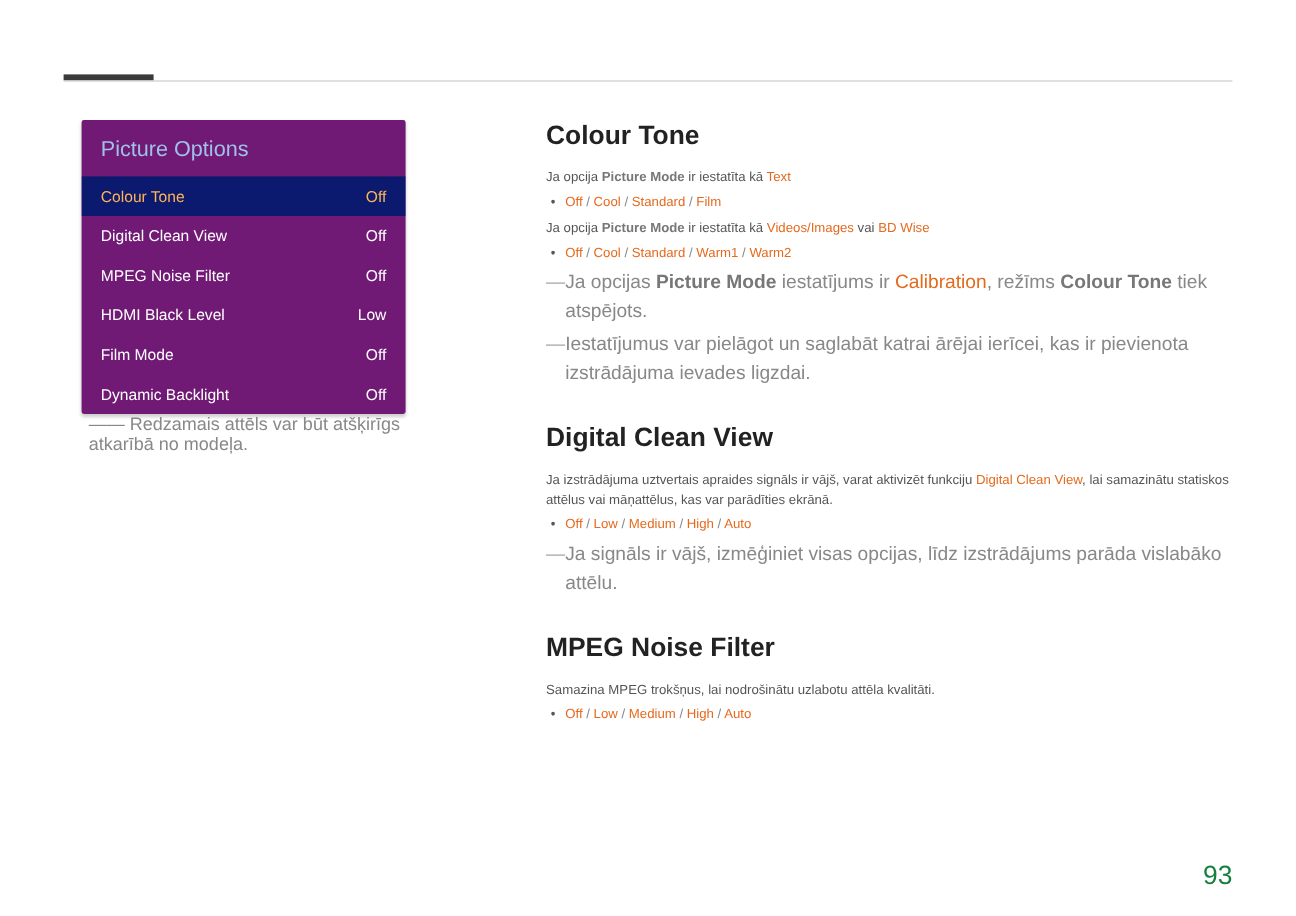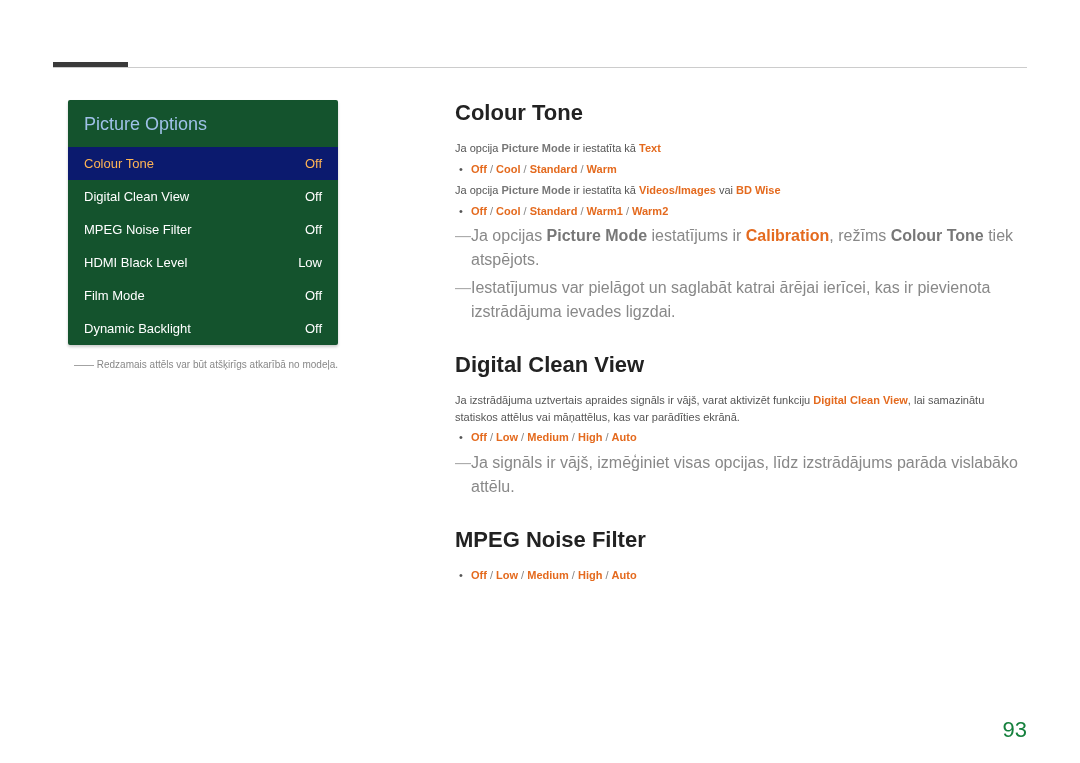--- a/index.html
+++ b/index.html
@@ -27,21 +27,21 @@
     height: 1px;
     background: #ccc;
   }
   .left-col {
     position: absolute;
     top: 100px;
     left: 68px;
     width: 270px;
   }
   .menu-box {
-    background: #14532d;
+    background: #701a75;
     border-radius: 2px;
     overflow: hidden;
     box-shadow: 0 2px 3px rgba(0,0,0,.2);
   }
   .menu-title {
     color: #9fc1e8;
     font-size: 18px;
     font-weight: 400;
     padding: 14px 16px 12px;
   }
@@ -52,22 +52,21 @@
     font-size: 13px;
     padding: 9px 16px;
     color: #fff;
   }
   .menu-row.selected {
     background: #0b1a6e;
     color: #ffb455;
   }
   .footnote {
     color: #888;
-    font-size: 10px;
-    margin-top: 14px;
+    font-size: 15px;
     padding-left: 6px;
   }
   .right-col {
     position: absolute;
     top: 100px;
     left: 455px;
     right: 55px;
   }
   .section-heading {
     font-size: 22px;
@@ -103,21 +102,21 @@
     position: relative;
     margin-bottom: 4px;
   }
   .dash-note::before {
     content: "―";
     position: absolute;
     left: 0;
     color: #aaa;
   }
   .em { color: #777; font-weight: 700; }
-  .or { color: #e46a1e; font-weight: 700; text-align: right; }
+  .or { color: #e46a1e; font-weight: 400; text-align: right; }
   .sep { color: #888; }
   .sec-gap { margin-top: 28px; }
   .page-num {
     position: absolute;
     bottom: 20px;
     right: 53px;
     font-size: 22px;
     color: #15803d;
     font-weight: 400;
   }
@@ -160,35 +159,36 @@
   </div>
   <div class="footnote">――  Redzamais attēls var būt atšķirīgs atkarībā no modeļa.</div>
 </div>
 
 <div class="right-col">
 
   <div class="section-heading">Colour Tone</div>
   <div class="para">
     <span>Ja opcija </span><span class="em">Picture Mode</span><span> ir iestatīta kā </span><span class="or">Text</span>
   </div>
-  <div class="bullet" id="ct-opts1"><span class="or">Off</span><span class="sep"> / </span><span class="or">Cool</span><span class="sep"> / </span><span class="or">Standard</span><span class="sep"> / </span><span class="or">Warm</span></div>
+  <div class="bullet" id="ct-opts1"><span class="or">Off</span><span class="sep"> / </span><span class="or">Cool</span><span class="sep"> / </span><span class="or">Standard</span><span class="sep"> / </span><span class="or">Film</span></div>
   <div class="para">
     <span>Ja opcija </span><span class="em">Picture Mode</span><span> ir iestatīta kā </span><span class="or">Videos/Images</span><span> vai </span><span class="or">BD Wise</span>
   </div>
   <div class="bullet" id="ct-opts2"><span class="or">Off</span><span class="sep"> / </span><span class="or">Cool</span><span class="sep"> / </span><span class="or">Standard</span><span class="sep"> / </span><span class="or">Warm1</span><span class="sep"> / </span><span class="or">Warm2</span></div>
   <div class="dash-note">
     <span>Ja opcijas </span><span class="em">Picture Mode</span><span> iestatījums ir </span><span class="or">Calibration</span><span>, režīms </span><span class="em">Colour Tone</span><span> tiek atspējots.</span>
   </div>
   <div class="dash-note">Iestatījumus var pielāgot un saglabāt katrai ārējai ierīcei, kas ir pievienota izstrādājuma ievades ligzdai.</div>
 
   <div class="section-heading sec-gap">Digital Clean View</div>
   <div class="para">
     <span>Ja izstrādājuma uztvertais apraides signāls ir vājš, varat aktivizēt funkciju </span><span class="or">Digital Clean View</span><span>, lai samazinātu statiskos attēlus vai māņattēlus, kas var parādīties ekrānā.</span>
   </div>
   <div class="bullet" id="dcv-opts"><span class="or">Off</span><span class="sep"> / </span><span class="or">Low</span><span class="sep"> / </span><span class="or">Medium</span><span class="sep"> / </span><span class="or">High</span><span class="sep"> / </span><span class="or">Auto</span></div>
   <div class="dash-note">Ja signāls ir vājš, izmēģiniet visas opcijas, līdz izstrādājums parāda vislabāko attēlu.</div>
 
   <div class="section-heading sec-gap">MPEG Noise Filter</div>
+  <div class="para">Samazina MPEG trokšņus, lai nodrošinātu uzlabotu attēla kvalitāti.</div>
   <div class="bullet" id="mpeg-opts"><span class="or">Off</span><span class="sep"> / </span><span class="or">Low</span><span class="sep"> / </span><span class="or">Medium</span><span class="sep"> / </span><span class="or">High</span><span class="sep"> / </span><span class="or">Auto</span></div>
 
 </div>
 
 <div class="page-num">93</div>
 
 </body></html>

